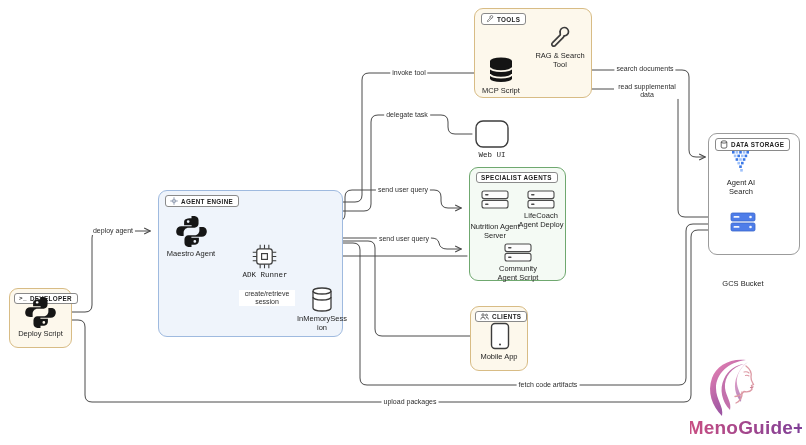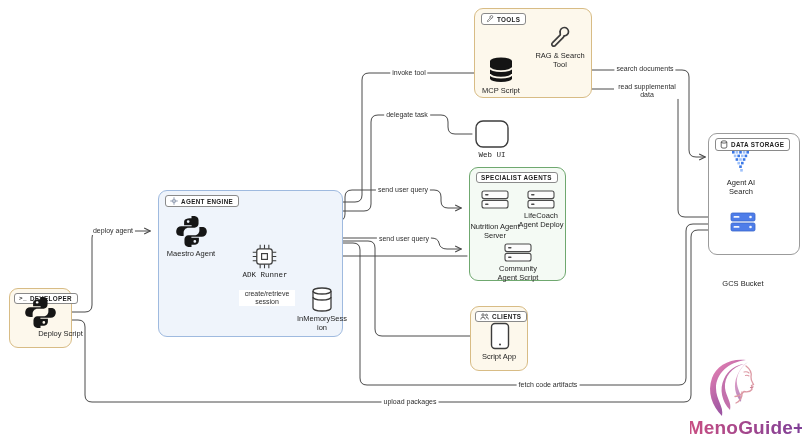--- a/index.html
+++ b/index.html
@@ -135,21 +135,21 @@
         <path d="M2,3.5 a5,2 0 0 1 10,0 l0,9 a5,2 0 0 1 -10,0 z"></path>
           <path d="M2,3.5 a5,2 0 0 0 10,0"></path>
       </svg>
       <span>DATA STORAGE</span>
     </div>
   </div>
 
   <svg class="node" style="left:25px;top:297px;" width="31" height="31" viewBox="0 0 26 26">
       <use href="#pylogo"></use>
     </svg>
-  <div class="nlabel" style="left:10px;top:329px;width:61px;padding-left:20px;">Deploy Script</div>
+  <div class="nlabel" style="left:10px;top:329px;width:61px;">Deploy Script</div>
 
   <svg class="node" style="left:176px;top:216px;" width="31" height="31" viewBox="0 0 26 26">
       <use href="#pylogo"></use>
     </svg>
   <div class="nlabel" style="left:161px;top:249px;width:60px;">Maestro Agent</div>
 
   <svg class="node" style="left:251px;top:243px;" width="27" height="27" viewBox="0 0 28 28" fill="none" stroke="#3c3c3c">
     <rect x="6" y="6" width="16" height="16" rx="2.5" stroke-width="1.3" fill="#fff"></rect>
     <rect x="11" y="11" width="6" height="6" stroke-width="1.2"></rect>
     <g stroke-width="1.1">
@@ -214,21 +214,21 @@
         <rect x="4" y="4" width="3.6" height="1.6" rx=".8"></rect>
         <rect x="4" y="13.4" width="3.6" height="1.6" rx=".8"></rect>
       </g>
   </svg>
   <div class="nlabel" style="left:491px;top:264px;width:54px;">Community Agent Script</div>
 
   <svg class="node" style="left:489px;top:322px;" width="22" height="28" viewBox="0 0 22 28">
     <rect x="2.5" y="1.5" width="17" height="25" rx="3.5" fill="#fff" stroke="#3c3c3c" stroke-width="1.4"></rect>
     <circle cx="11" cy="22.5" r="1" fill="#3c3c3c"></circle>
   </svg>
-  <div class="nlabel" style="left:472px;top:352px;width:54px;">Script App</div>
+  <div class="nlabel" style="left:472px;top:352px;width:54px;">Mobile App</div>
 
   <svg class="node" style="left:729px;top:150px;" width="24" height="26" viewBox="0 0 24 26">
     <g>
       <rect x="3" y="1" width="2.6" height="2.6" fill="#3b78e7"></rect>
         <rect x="6.6" y="1" width="2.6" height="2.6" fill="#9ec1fb"></rect>
         <rect x="10.2" y="1" width="2.6" height="2.6" fill="#3b78e7"></rect>
         <rect x="13.8" y="1" width="2.6" height="2.6" fill="#9ec1fb"></rect>
         <rect x="17.4" y="1" width="2.6" height="2.6" fill="#3b78e7"></rect>
       <rect x="4.8" y="4.6" width="2.6" height="2.6" fill="#9ec1fb"></rect>
         <rect x="8.4" y="4.6" width="2.6" height="2.6" fill="#3b78e7"></rect>

